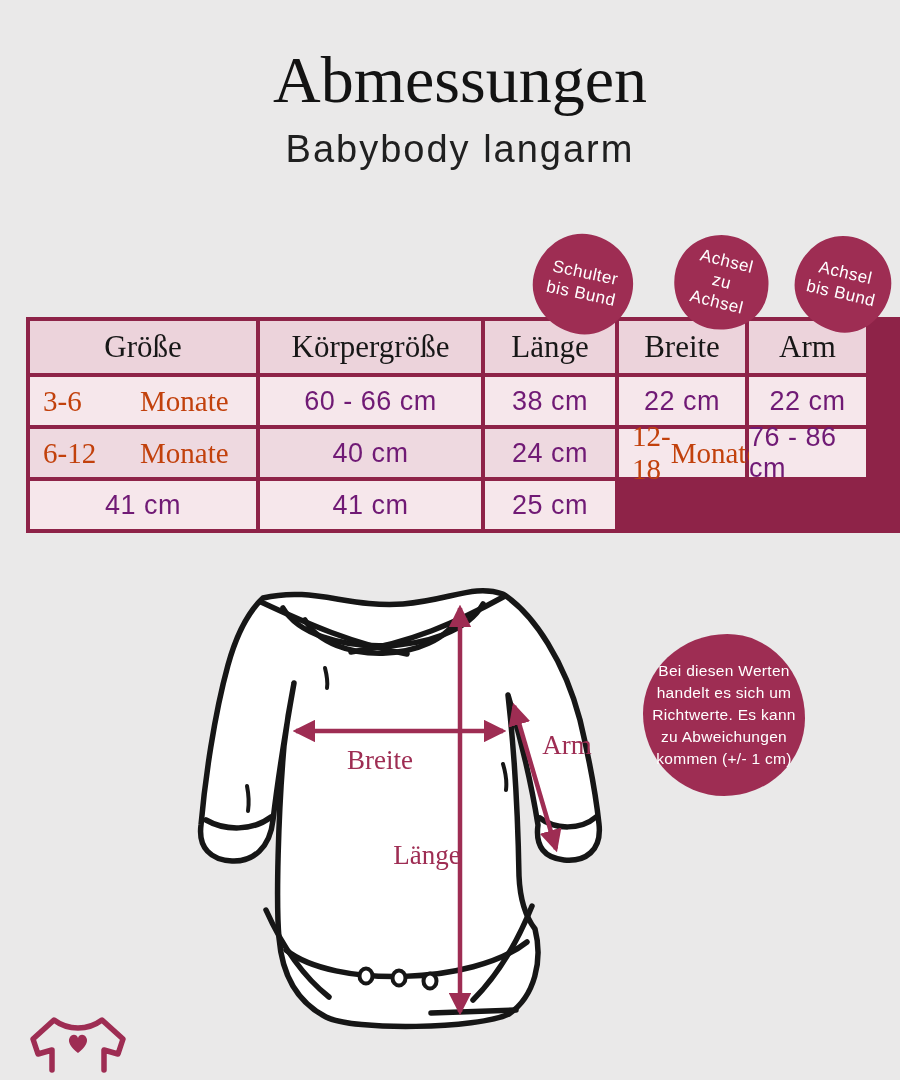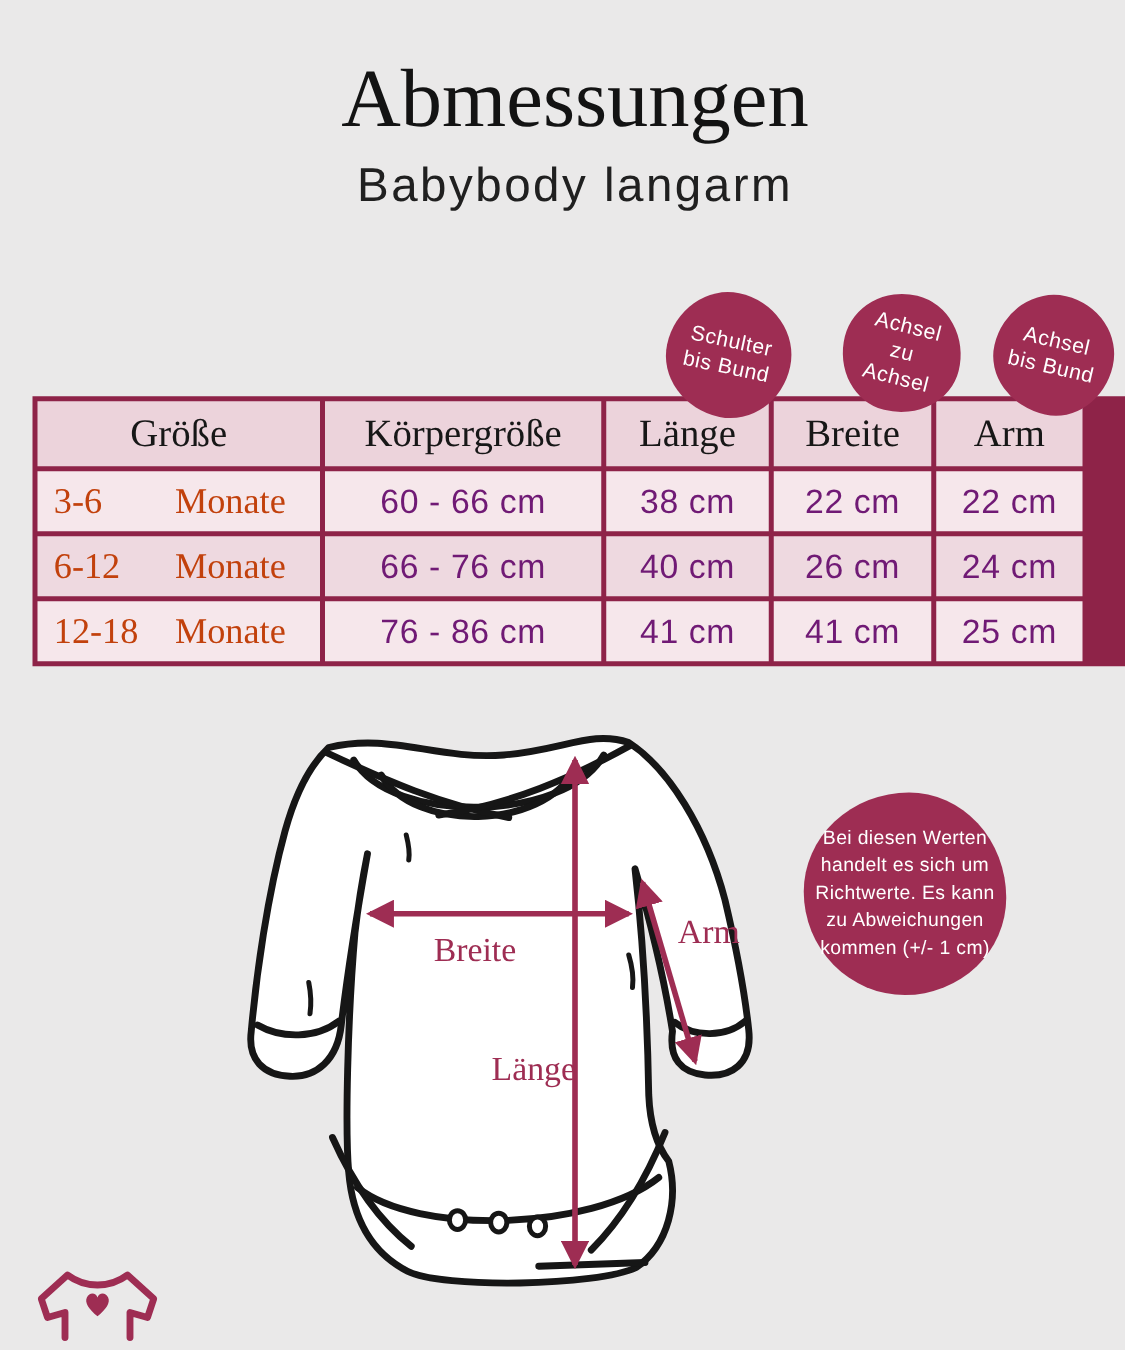--- a/index.html
+++ b/index.html
@@ -93,23 +93,21 @@
     </div>
     <div class="cell td row-a">60 - 66 cm</div>
     <div class="cell td row-a">38 cm</div>
     <div class="cell td row-a">22 cm</div>
     <div class="cell td row-a">22 cm</div>
 
     <div class="cell td row-b size-cell">
       <span class="size-range">6-12</span>
       <span>Monate</span>
     </div>
-    <div class="cell td row-b">66 - 76 cm</div>
     <div class="cell td row-b">40 cm</div>
-    <div class="cell td row-b">26 cm</div>
     <div class="cell td row-b">24 cm</div>
 
     <div class="cell td row-a size-cell">
       <span class="size-range">12-18</span>
       <span>Monate</span>
     </div>
     <div class="cell td row-a">76 - 86 cm</div>
     <div class="cell td row-a">41 cm</div>
     <div class="cell td row-a">41 cm</div>
     <div class="cell td row-a">25 cm</div>

